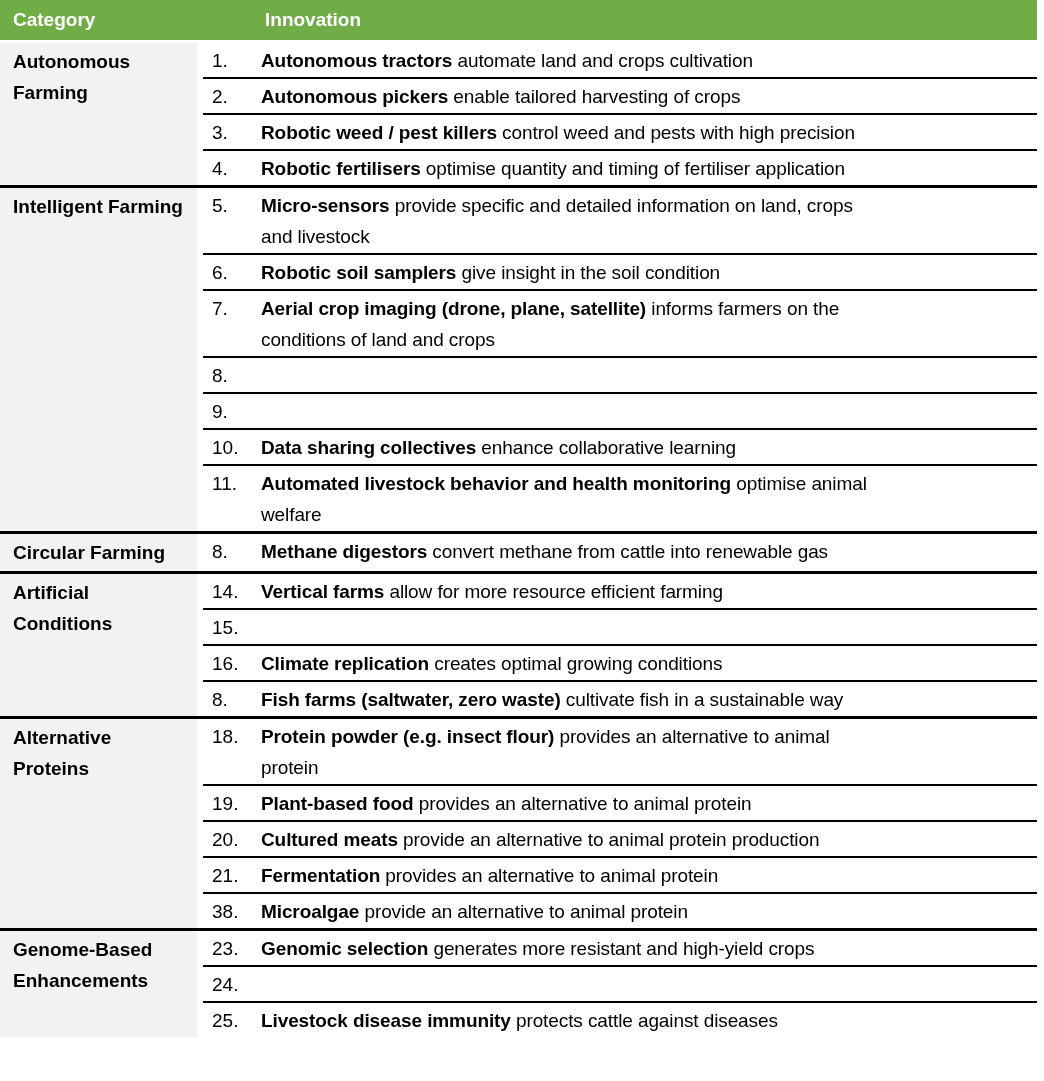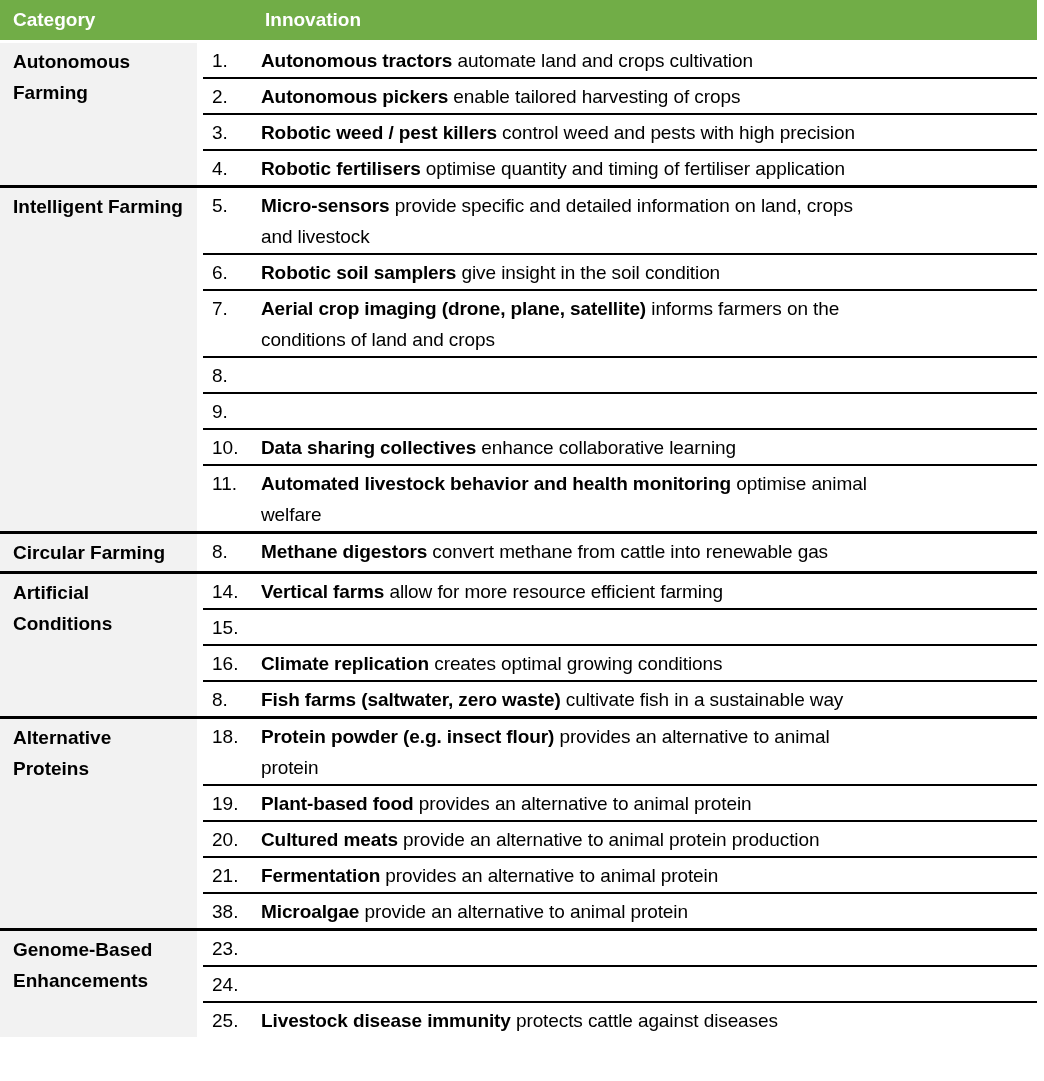--- a/index.html
+++ b/index.html
@@ -209,20 +209,21 @@
   </div>
 </div>
   </div>
 
   <div class="group">
     <div class="cat-cell">Genome-Based Enhancements</div>
     <div class="gap-col"></div>
     <div class="rows">
   <div class="row">
     <span class="num">23.</span>
+    <span class="txt"><b class="name">Genomic selection</b><span class="desc"> generates more resistant and high-yield crops</span></span>
   </div>
 
   <div class="row">
     <span class="num">24.</span>
   </div>
 
   <div class="row">
     <span class="num">25.</span>
     <span class="txt"><b class="name">Livestock disease immunity</b><span class="desc"> protects cattle against diseases</span></span>
   </div>

